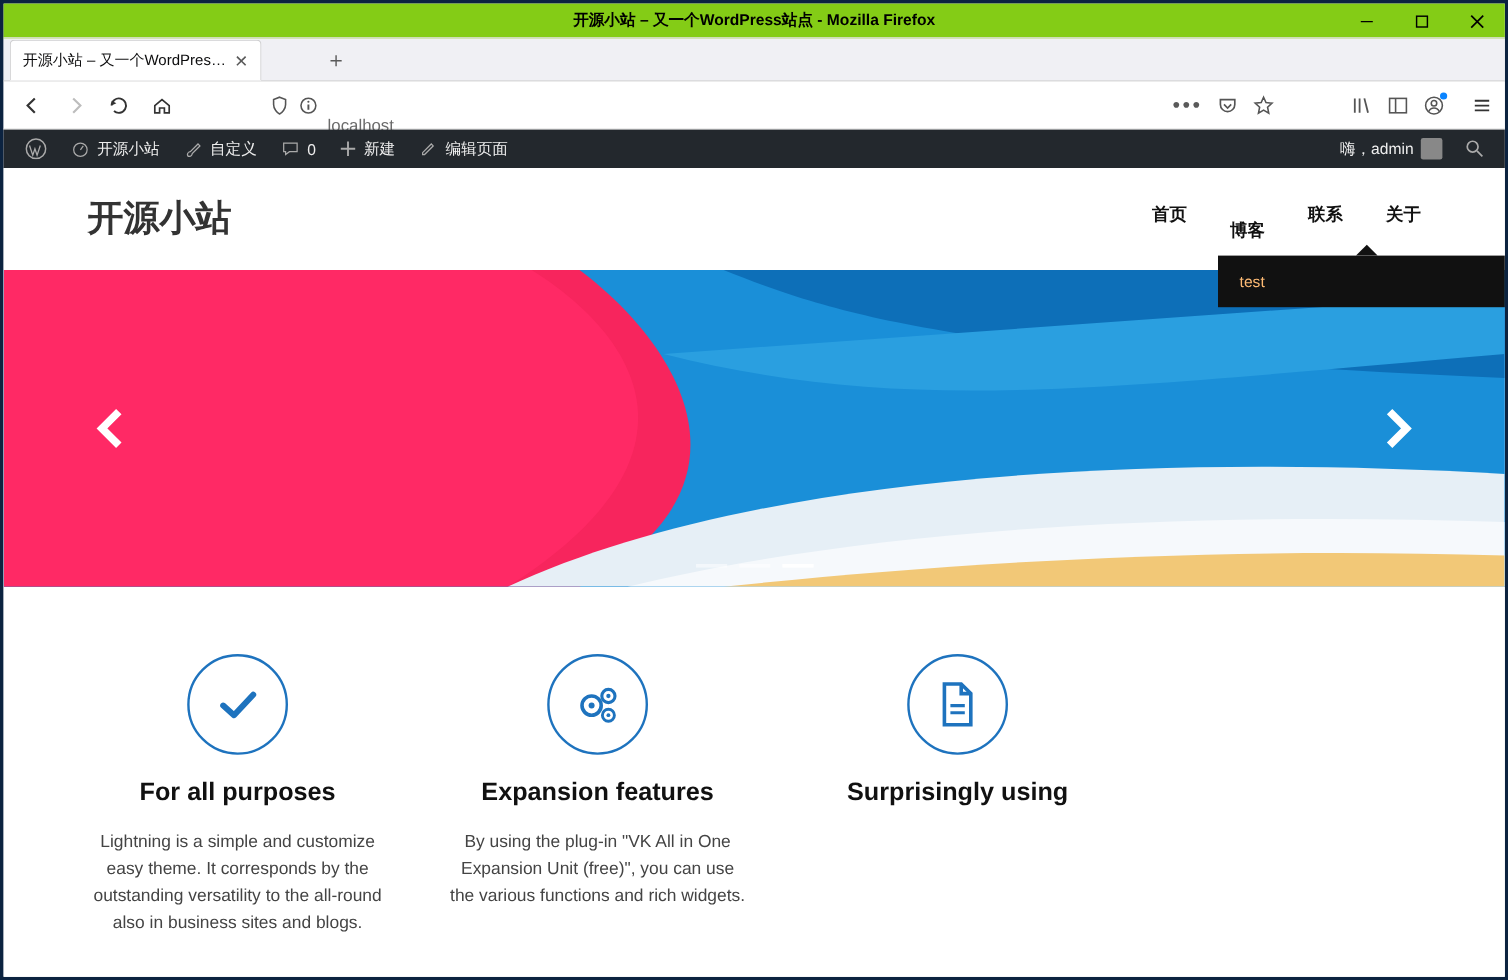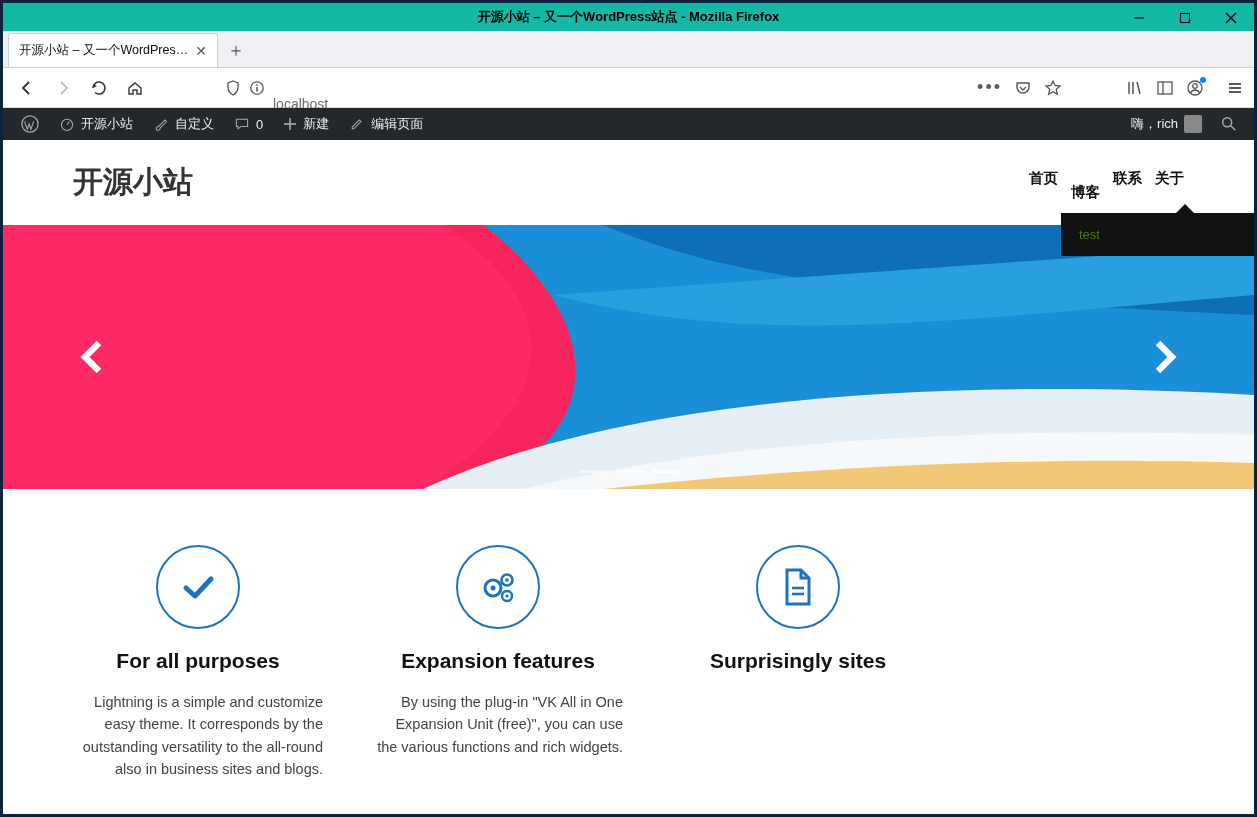--- a/index.html
+++ b/index.html
@@ -1,24 +1,24 @@
 <!DOCTYPE html>
 <html><head>
 <meta charset="utf-8">
 <style>
   * { margin: 0; padding: 0; box-sizing: border-box; font-family: "Segoe UI", "Microsoft YaHei", Arial, sans-serif; }
   html, body { width: 1257px; height: 817px; overflow: hidden; background: #0c2340; }
   .window { position: absolute; inset: 3px; background: #fff; display: flex; flex-direction: column; }
   
-  .titlebar { height: 29px; background: #14b8a6; display: flex; align-items: center; justify-content: center; border-bottom: 1px solid #e0e0e0; position: relative; }
+  .titlebar { height: 29px; background: #84cc16; display: flex; align-items: center; justify-content: center; border-bottom: 1px solid #e0e0e0; position: relative; }
   .titlebar-title { font-weight: 700; font-size: 13px; color: #000; }
   .titlebar-controls { position: absolute; right: 0; top: 0; height: 29px; display: flex; align-items: center; }
   .tbc { width: 46px; height: 29px; display: flex; align-items: center; justify-content: center; cursor: default; font-size: 12px; }
   
-  .tabstrip { height: 36px; background: #f0f0f4; display: flex; align-items: flex-end; border-bottom: 1px solid #cfcfd0; }
+  .tabstrip { height: 36px; background: #f0f0f4; display: flex; align-items: flex-end; border-bottom: 1px solid #cfcfd0; gap: 44px; }
   .tab { height: 34px; width: 210px; background: #fff; border: 1px solid #cfcfd0; border-bottom: none; border-radius: 4px 4px 0 0; margin-left: 5px; display: flex; align-items: center; padding: 0 10px; font-size: 12.5px; color: #0c0c0d; }
   .tab .label { flex: 1; white-space: nowrap; overflow: hidden; text-overflow: ellipsis; }
   .tab .close { font-size: 14px; color: #5a5a5a; cursor: pointer; }
   .newtab { width: 36px; height: 34px; display: flex; align-items: center; justify-content: center; font-size: 18px; color: #5a5a5a; cursor: pointer; }
   
   .toolbar { height: 40px; background: #fff; display: flex; align-items: center; padding: 0 10px; gap: 8px; border-bottom: 1px solid #e0e0e0; }
   .navbtn { width: 28px; height: 28px; display: flex; align-items: center; justify-content: center; border-radius: 4px; }
   .navbtn.disabled svg path, .navbtn.disabled svg polyline { stroke: #bdbdbd; }
   .url-area { flex: 1; display: flex; align-items: center; height: 32px; padding: 0 8px; gap: 8px; margin: 0 60px 0 60px; }
   .url-text { font-size: 14px; color: #6b6b6b; margin-top: 32px; }
@@ -26,39 +26,39 @@
   .icon-dot { width:6px; height:6px; background:#0a84ff; border-radius:50%; position:absolute; top:-2px; right:-2px;}
   
   .adminbar { height: 32px; background: #23282d; color: #eee; display: flex; align-items: center; font-size: 13px; padding: 0 8px; }
   .ab-item { display: flex; align-items: center; gap: 6px; padding: 0 10px; height: 32px; cursor: pointer; }
   .ab-spacer { flex: 1; }
   .ab-avatar { width: 18px; height: 18px; background: #888; border-radius: 2px; }
   
   .page { flex: 1; overflow: hidden; background: #fff; position: relative; }
   .site-header { height: 85px; display: flex; align-items: center; padding: 0 70px; justify-content: space-between; position: relative; z-index: 20; }
   .site-title { font-size: 30px; font-weight: 700; color: #333; }
-  .nav { display: flex; gap: 13px; font-size: 14.5px; font-weight: 700; color: #111; position: relative; justify-content: space-between;}
+  .nav { display: flex; gap: 36px; font-size: 14.5px; font-weight: 700; color: #111; position: relative; justify-content: space-between;}
   .nav a { color: #111; text-decoration: none; cursor: pointer; padding: 6px 0;}
   .dropdown { position: absolute; top: 100%; left: -10px; width: 240px; background: #111; color: #eee; font-size: 13px; font-weight: 400; padding: 14px 18px; margin-top: 11px;}
   .dropdown::before { content:""; position:absolute; top:-9px; left: 115px; border-left:9px solid transparent; border-right:9px solid transparent; border-bottom:9px solid #111;}
   
   .hero { height: 264px; position: relative; overflow: hidden; background:#0a84d8; }
   .hero svg { position:absolute; inset:0; width:100%; height:100%; }
   .hero-nav { position: absolute; top: 50%; transform: translateY(-50%); width: 40px; height: 40px; display: flex; align-items: center; justify-content: center; color: #fff; cursor: pointer; z-index:5;}
   .hero-nav.left { left: 70px; }
   .hero-nav.right { right: 70px; }
   .hero-dots { position: absolute; bottom: 16px; left: 50%; transform: translateX(-50%); display: flex; gap: 10px; z-index:5;}
   .hero-dot { width: 26px; height: 3px; background: rgba(255,255,255,0.5); }
   .hero-dot.active { background: #fff; }
   
   .features { display: flex; gap: 50px; padding: 56px 70px 0 70px; }
   .feat { flex: 0 0 250px; text-align: center; }
   .feat-icon { width: 84px; height: 84px; border: 2px solid #1e73be; border-radius: 50%; display: flex; align-items: center; justify-content: center; margin: 0 auto 20px auto; color: #1e73be; }
   .feat h3 { font-size: 21px; font-weight: 700; color: #111; margin-bottom: 18px; }
-  .feat p { font-size: 14.5px; line-height: 1.55; color: #444; text-align: right; }
+  .feat p { font-size: 14.5px; line-height: 1.55; color: #444; }
   svg { display:block; }
 </style>
 </head>
 <body>
 
 <div class="window">
 
   <div class="titlebar">
     <div class="titlebar-title">开源小站 – 又一个WordPress站点 - Mozilla Firefox</div>
     <div class="titlebar-controls">
@@ -215,40 +215,40 @@
     <div class="ab-item">
       <span>
           <svg width="16" height="16" viewBox="0 0 20 20">
             <path d="M4 14l9-9 2 2-9 9H4z" fill="none" stroke="#aaa" stroke-width="1.3"></path>
           </svg>
         </span>
       <span>编辑页面</span>
     </div>
     <div class="ab-spacer"></div>
     <div class="ab-item">
-      <span>嗨，rich</span>
+      <span>嗨，admin</span>
       <span class="ab-avatar"></span>
     </div>
     <div class="ab-item" style="padding:0 8px;">
       <svg width="18" height="18" viewBox="0 0 20 20">
           <circle cx="8" cy="8" r="5" fill="none" stroke="#aaa" stroke-width="1.6"></circle>
           <line x1="12" y1="12" x2="17" y2="17" stroke="#aaa" stroke-width="1.6"></line>
         </svg>
     </div>
   </div>
 
   <div class="page">
     <div class="site-header">
       <div class="site-title">开源小站</div>
       <div class="nav">
         <a>首页</a>
         <div style="position:relative;margin-top:20px;">
           <a>博客</a>
           <div class="dropdown">
-            <a style="color:#4d7c0f;">test</a>
+            <a style="color:#fdba74;">test</a>
           </div>
         </div>
         <a>联系</a>
         <a>关于</a>
       </div>
     </div>
 
     <div class="hero">
       <svg viewBox="0 0 1251 264" preserveAspectRatio="none">
         <rect width="1251" height="264" fill="#1a8fd8"></rect>
@@ -303,17 +303,17 @@
       </div>
       <div class="feat">
         <div class="feat-icon">
           <svg width="36" height="42" viewBox="0 0 36 42">
               <path d="M7 4h14l8 8v26H7z" fill="none" stroke="#1e73be" stroke-width="3"></path>
               <polyline points="21,4 21,12 29,12" fill="none" stroke="#1e73be" stroke-width="3"></polyline>
               <line x1="12" y1="22" x2="24" y2="22" stroke="#1e73be" stroke-width="2.6"></line>
               <line x1="12" y1="28" x2="24" y2="28" stroke="#1e73be" stroke-width="2.6"></line>
             </svg>
         </div>
-        <h3>Surprisingly sites</h3>
+        <h3>Surprisingly using</h3>
       </div>
     </div>
   </div>
 </div>
 
 </body></html>

